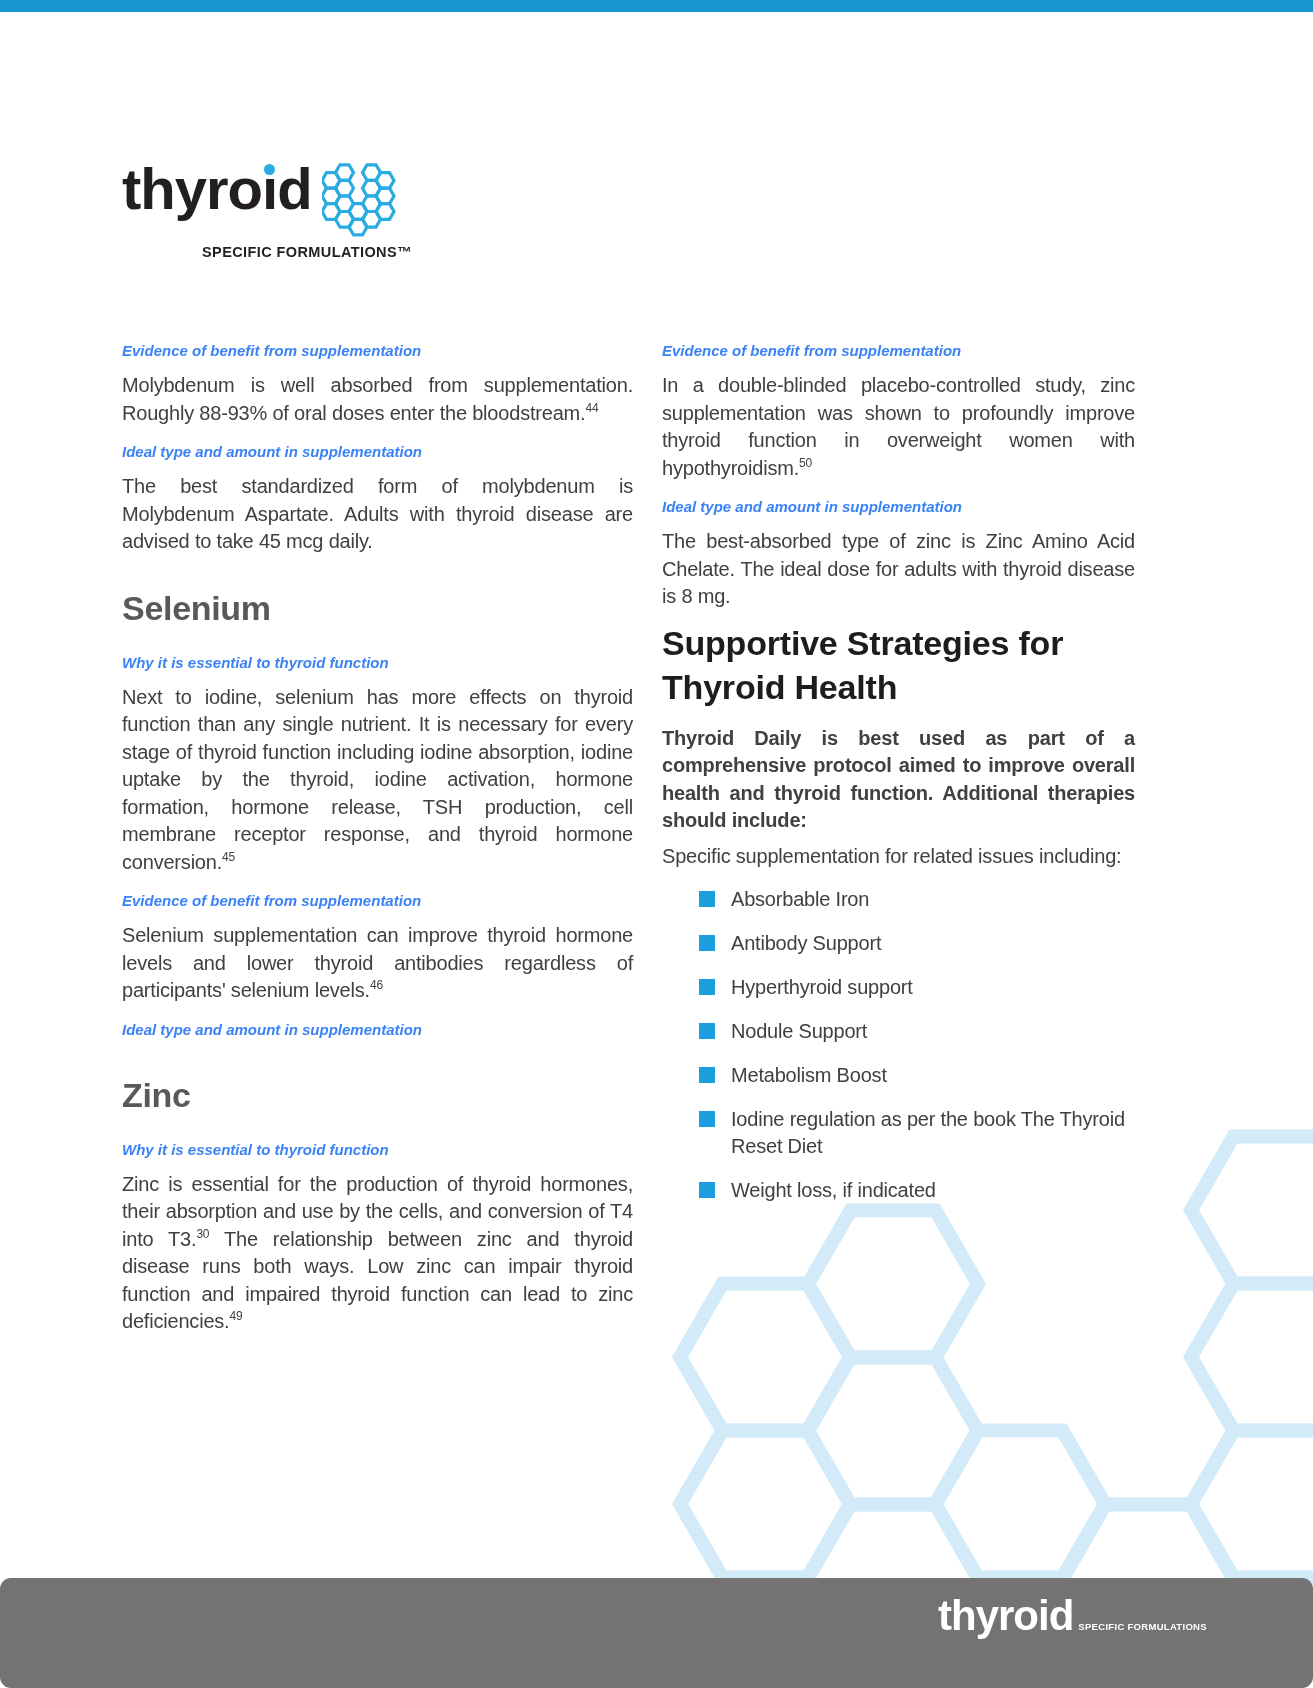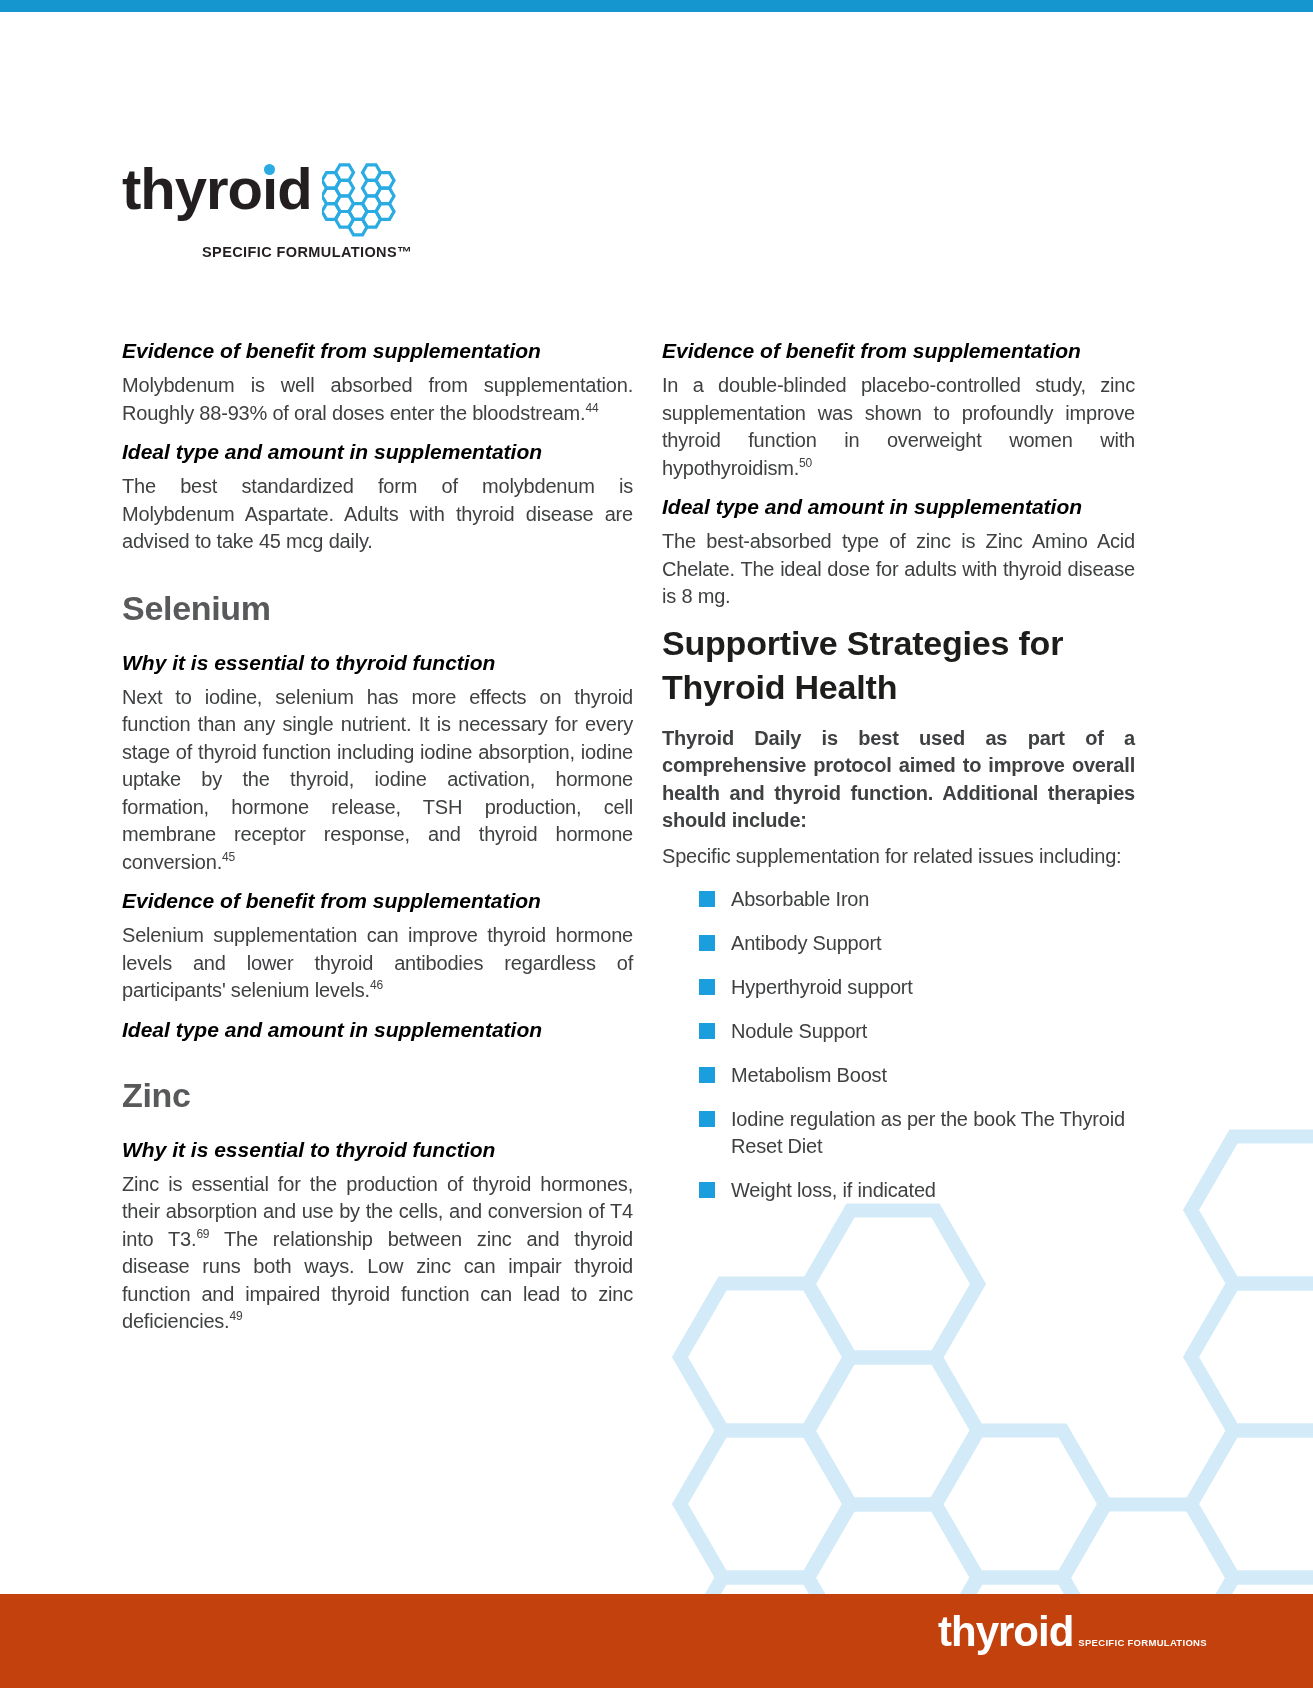--- a/index.html
+++ b/index.html
@@ -13,34 +13,34 @@
   .logo-row{display:flex;align-items:flex-start;}
   .logo-word{font-size:58px;font-weight:bold;color:#231f20;letter-spacing:-1px;line-height:62px;}
   .ij{position:relative;}
   .idot{position:absolute;left:2px;top:8px;width:11px;height:11px;border-radius:50%;background:#2aabe2;}
   #logo-hex{margin-left:10px;margin-top:4px;}
   .logo-tagline{font-size:14.5px;font-weight:bold;color:#231f20;letter-spacing:0.4px;margin-top:4px;margin-left:80px;}
 
   
   #col-left{position:absolute;left:122px;top:330px;width:511px;z-index:1;}
   #col-right{position:absolute;left:662px;top:330px;width:473px;z-index:1;}
-  .subhead{font-style:italic;font-weight:bold;font-size:21px;line-height:26px;color:#000000;margin-top:12px;}
+  .subhead{font-style:italic;font-weight:bold;font-size:15px;line-height:26px;color:#3b82f6;margin-top:12px;}
   .para{font-size:20px;line-height:27.5px;color:#3f4042;text-align:justify;letter-spacing:-0.2px;margin-top:8px;}
   .h2{font-size:34px;line-height:40px;font-weight:bold;color:#58595b;margin-top:32px;letter-spacing:-0.3px;}
   .h2 + .subhead{margin-top:22px;}
   .h1{font-size:34px;line-height:44px;font-weight:bold;color:#1d1d1b;margin-top:10px;letter-spacing:-0.2px;}
   .h1 + .para{margin-top:16px;font-weight:bold;}
   .col > :first-child{margin-top:8px;}
   sup{font-size:60%;line-height:0;vertical-align:super;}
   .bullet-list{margin-top:16px;}
   .bullet{display:flex;margin-bottom:17px;font-size:20px;line-height:27px;color:#3f4042;letter-spacing:-0.2px;padding-left:37px;}
   .bullet-square{flex:0 0 16px;width:16px;height:16px;background:#1b9ede;margin-right:16px;margin-top:5px;}
 
   
-  .footer-bar{position:absolute;left:0;right:0;bottom:0;height:94px;background:#c2410c;z-index:3;}
+  .footer-bar{position:absolute;left:0;right:0;bottom:0;height:110px;background:#737373;z-index:3;border-radius:11px;}
   .footer-logo{position:absolute;left:938px;top:17px;display:flex;align-items:baseline;}
   .f-word{font-size:42px;font-weight:bold;color:#ffffff;letter-spacing:-1px;line-height:1;}
   .f-tag{font-size:9.5px;font-weight:bold;color:#ffffff;margin-left:5px;letter-spacing:0.3px;}
 </style>
 </head>
 <body>
 
 <div class="page">
   <div class="top-bar"></div>
 
@@ -93,21 +93,21 @@
         <div class="subhead">Ideal type and amount in supplementation</div>
         <div class="para">The best standardized form of molybdenum is Molybdenum Aspartate. Adults with thyroid disease are advised to take 45 mcg daily.</div>
         <div class="h2">Selenium</div>
         <div class="subhead">Why it is essential to thyroid function</div>
         <div class="para">Next to iodine, selenium has more effects on thyroid function than any single nutrient. It is necessary for every stage of thyroid function including iodine absorption, iodine uptake by the thyroid, iodine activation, hormone formation, hormone release, TSH production, cell membrane receptor response, and thyroid hormone conversion.<sup>45</sup></div>
         <div class="subhead">Evidence of benefit from supplementation</div>
         <div class="para">Selenium supplementation can improve thyroid hormone levels and lower thyroid antibodies regardless of participants' selenium levels.<sup>46</sup></div>
         <div class="subhead">Ideal type and amount in supplementation</div>
         <div class="h2">Zinc</div>
         <div class="subhead">Why it is essential to thyroid function</div>
-        <div class="para">Zinc is essential for the production of thyroid hormones, their absorption and use by the cells, and conversion of T4 into T3.<sup>69</sup> The relationship between zinc and thyroid disease runs both ways. Low zinc can impair thyroid function and impaired thyroid function can lead to zinc deficiencies.<sup>49</sup></div>
+        <div class="para">Zinc is essential for the production of thyroid hormones, their absorption and use by the cells, and conversion of T4 into T3.<sup>30</sup> The relationship between zinc and thyroid disease runs both ways. Low zinc can impair thyroid function and impaired thyroid function can lead to zinc deficiencies.<sup>49</sup></div>
       </section>
     <section id="col-right" class="col">
         <div class="subhead">Evidence of benefit from supplementation</div>
         <div class="para">In a double-blinded placebo-controlled study, zinc supplementation was shown to profoundly improve thyroid function in overweight women with hypothyroidism.<sup>50</sup></div>
         <div class="subhead">Ideal type and amount in supplementation</div>
         <div class="para">The best-absorbed type of zinc is Zinc Amino Acid Chelate. The ideal dose for adults with thyroid disease is 8 mg.</div>
         <div class="h1">Supportive Strategies for Thyroid Health</div>
         <div class="para">Thyroid Daily is best used as part of a comprehensive protocol aimed to improve overall health and thyroid function. Additional therapies should include:</div>
         <div class="para">Specific supplementation for related issues including:</div>
         <div class="bullet-list">

